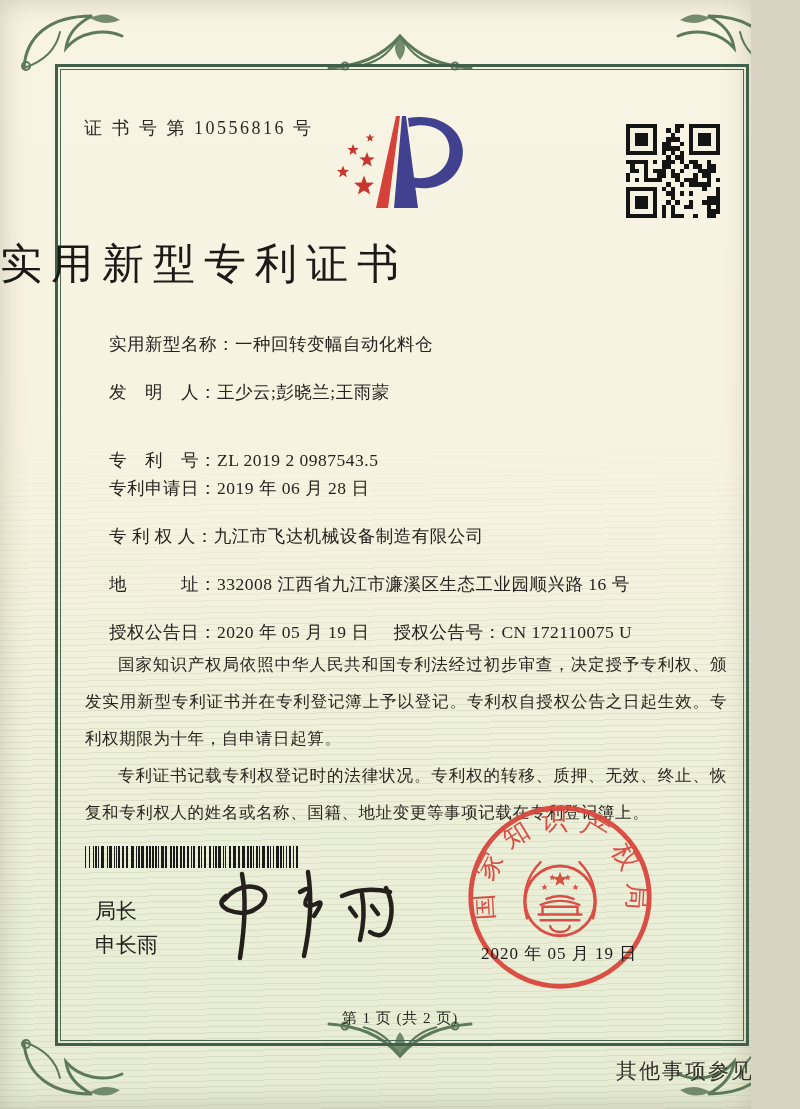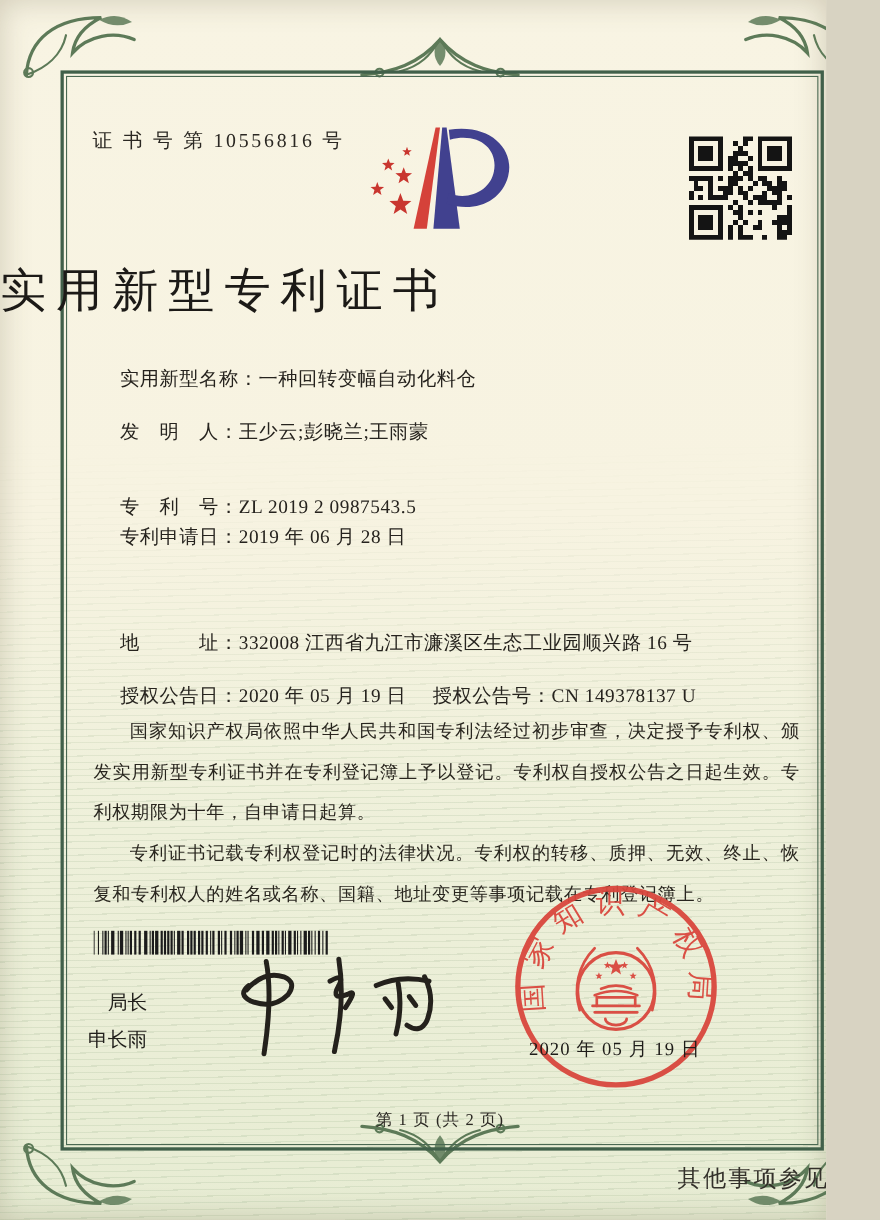--- a/index.html
+++ b/index.html
@@ -25,21 +25,21 @@
   .cert-no{left:84px;top:116px;font-size:18px;letter-spacing:2.5px;color:#2b2823;}
   .logo{left:322px;top:106px;width:168px;height:122px;}
   .qr{left:626px;top:124px;width:94px;height:94px;}
   .title{left:0;top:236px;width:800px;text-align:left;font-size:42px;letter-spacing:9px;color:#1c1a17;font-weight:500;}
   .row{left:85px;font-size:17.5px;letter-spacing:.5px;color:#26231e;white-space:nowrap;}
   .row .lbl{color:#26231e;margin-left:24px;}
   .grant2{margin-left:56px;}
   .bodytext{left:85px;top:646px;width:642px;font-size:16.5px;line-height:37px;text-align:justify;color:#29261f;}
   .bodytext p{margin:0;text-indent:2em;letter-spacing:.6px;}
   .barcode{left:85px;top:846px;width:216px;height:22px;}
-  .officer{left:80px;top:894px;font-family:"Liberation Sans","DejaVu Sans",sans-serif;font-size:18px;color:#23211d;line-height:34px;font-weight:500;text-align:right;}
+  .officer{left:95px;top:894px;font-family:"Liberation Sans","DejaVu Sans",sans-serif;font-size:21px;color:#23211d;line-height:34px;font-weight:500;}
   .signature{left:196px;top:866px;width:216px;height:102px;}
   .seal{left:463px;top:800px;width:194px;height:194px;opacity:.94;}
   .seal-date{left:452px;top:942px;width:214px;text-align:center;font-size:17px;letter-spacing:1px;color:#1e1c19;}
   .page-no{left:0;top:1009px;width:800px;text-align:center;font-size:15px;letter-spacing:1px;color:#2b2823;}
   .back-note{left:0;top:1057px;width:800px;text-align:right;font-size:21px;letter-spacing:2px;color:#33302a;}
   .orn{position:absolute;z-index:1;color:#5d7a58;}
   svg{display:block;}
 </style>
 </head>
 <body>
@@ -240,25 +240,28 @@
   </div>
   <div class="abs row" style="top:380px">
     <span class="lbl">发　明　人：</span><span class="val">王少云;彭晓兰;王雨蒙</span>
   </div>
   <div class="abs row" style="top:448px">
     <span class="lbl">专　利　号：</span><span class="val">ZL 2019 2 0987543.5</span>
   </div>
   <div class="abs row" style="top:476px">
     <span class="lbl">专利申请日：</span><span class="val">2019 年 06 月 28 日</span>
   </div>
+  <div class="abs row" style="top:524px">
+    <span class="lbl">专 利 权 人：</span><span class="val">九江市飞达机械设备制造有限公司</span>
+  </div>
   <div class="abs row" style="top:572px">
     <span class="lbl">地　　　址：</span><span class="val">332008 江西省九江市濂溪区生态工业园顺兴路 16 号</span>
   </div>
   <div class="abs row" style="top:620px">
-    <span class="lbl">授权公告日：</span><span class="val">2020 年 05 月 19 日</span><span class="lbl grant2">授权公告号：</span><span class="val">CN 149378137 U</span>
+    <span class="lbl">授权公告日：</span><span class="val">2020 年 05 月 19 日</span><span class="lbl grant2">授权公告号：</span><span class="val">CN 172110075 U</span>
   </div>
 
   <div class="abs bodytext">
     <p>国家知识产权局依照中华人民共和国专利法经过初步审查，决定授予专利权、颁发实用新型专利证书并在专利登记簿上予以登记。专利权自授权公告之日起生效。专利权期限为十年，自申请日起算。</p>
     <p>专利证书记载专利权登记时的法律状况。专利权的转移、质押、无效、终止、恢复和专利权人的姓名或名称、国籍、地址变更等事项记载在专利登记簿上。</p>
   </div>
 
   <svg class="abs barcode" id="barcode" viewBox="0 0 216 22" preserveAspectRatio="none">
       <rect x="0" y="0" width="1" height="22" fill="#1b1b1b"></rect>
       <rect x="4" y="0" width="1" height="22" fill="#1b1b1b"></rect>

